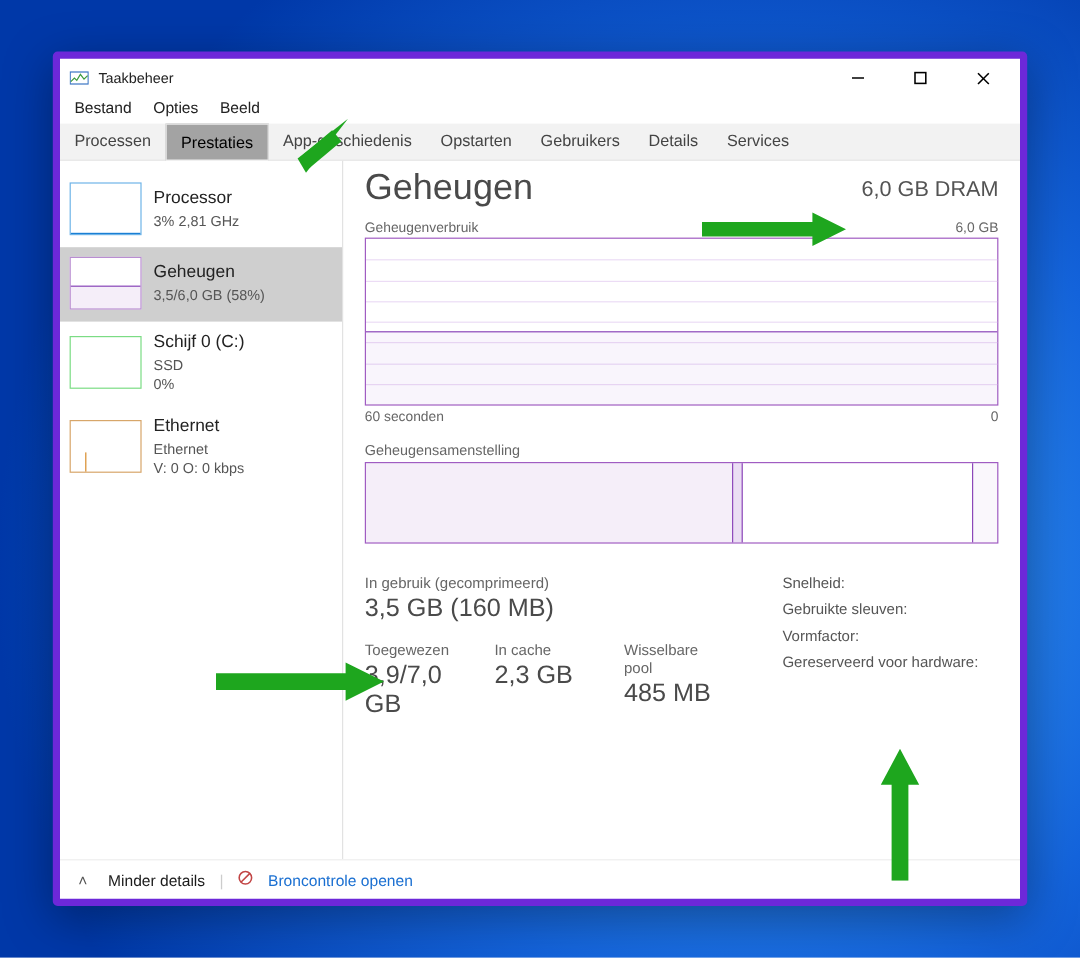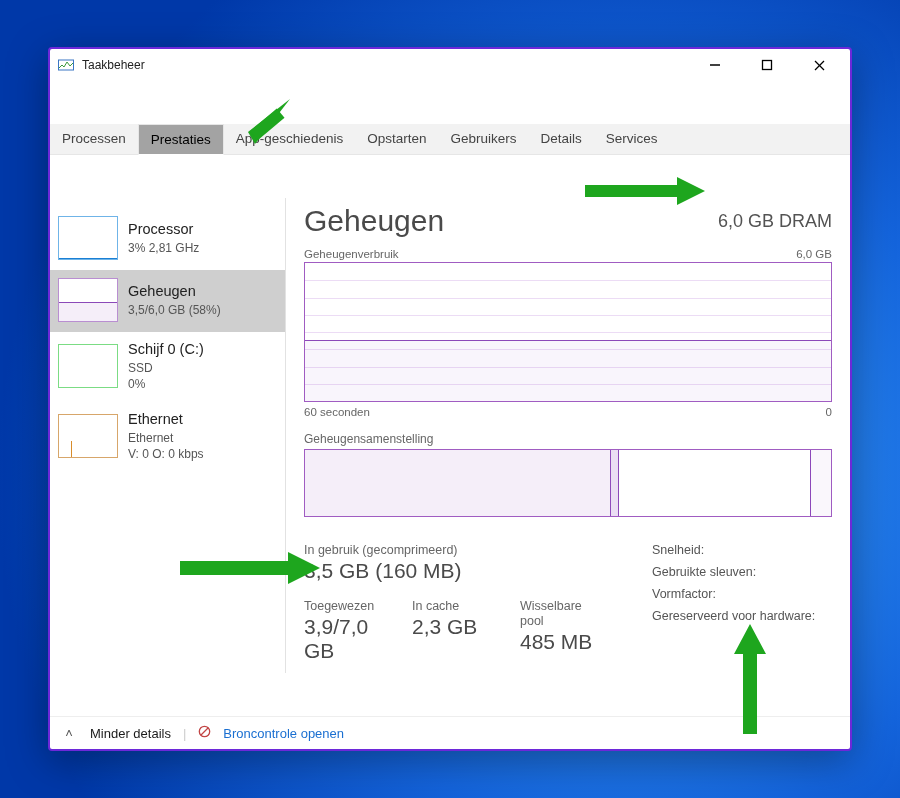--- a/index.html
+++ b/index.html
@@ -1,23 +1,23 @@
 <!DOCTYPE html>
 <html><head>
 <meta charset="utf-8">
 <style>
   html,body{margin:0;padding:0;height:100%;font-family:"Segoe UI",Arial,sans-serif;font-size:13px;color:#1b1b1b;}
   body{
     background:radial-gradient(circle at 70% 60%,#3aa4ff 0%,#1464dc 45%,#0038a8 80%);
     display:flex;align-items:center;justify-content:center;
   }
   .window{
-    width:800px;height:700px;background:#fff;border:2px solid #6d28d9;
+    width:800px;height:700px;background:#fff;border:6px solid #6d28d9;
     box-shadow:0 10px 40px rgba(0,0,0,.35);position:relative;display:flex;flex-direction:column;
-    border-radius:4px;overflow:hidden;gap:43px;
+    border-radius:4px;overflow:hidden;
   }
   .titlebar{display:flex;align-items:center;padding:6px 8px;}
   .titlebar .app-icon{width:16px;height:16px;margin-right:8px;display:inline-flex;align-items:center;justify-content:center;}
   .title{font-size:12px;color:#222;}
   .win-controls{margin-left:auto;display:flex;gap:26px;padding-right:10px;}
   .win-btn{width:26px;height:20px;display:flex;align-items:center;justify-content:center;cursor:pointer;}
   .menubar{display:flex;gap:18px;padding:1px 12px 6px 12px;font-size:13px;color:#222;}
   .menubar span{cursor:default;}
   .tabs{display:flex;background:#f2f2f2;border-bottom:1px solid #e6e6e6;font-size:13.5px;}
   .tab{padding:7px 12px;color:#444;cursor:pointer;}
@@ -88,20 +88,25 @@
         </div>
       <div class="win-btn">
           <svg width="13" height="13">
             <line x1="2" y1="2" x2="11" y2="11" stroke="#000" stroke-width="1.3"></line>
             <line x1="11" y1="2" x2="2" y2="11" stroke="#000" stroke-width="1.3"></line>
           </svg>
         </div>
     </div>
   </div>
 
+  <div class="menubar">
+    <span>Bestand</span>
+    <span>Opties</span>
+    <span>Beeld</span>
+  </div>
 
   <div class="tabs">
     <div class="tab">Processen</div>
     <div class="tab active">Prestaties</div>
     <div class="tab">App-geschiedenis</div>
     <div class="tab">Opstarten</div>
     <div class="tab">Gebruikers</div>
     <div class="tab">Details</div>
     <div class="tab">Services</div>
   </div>

